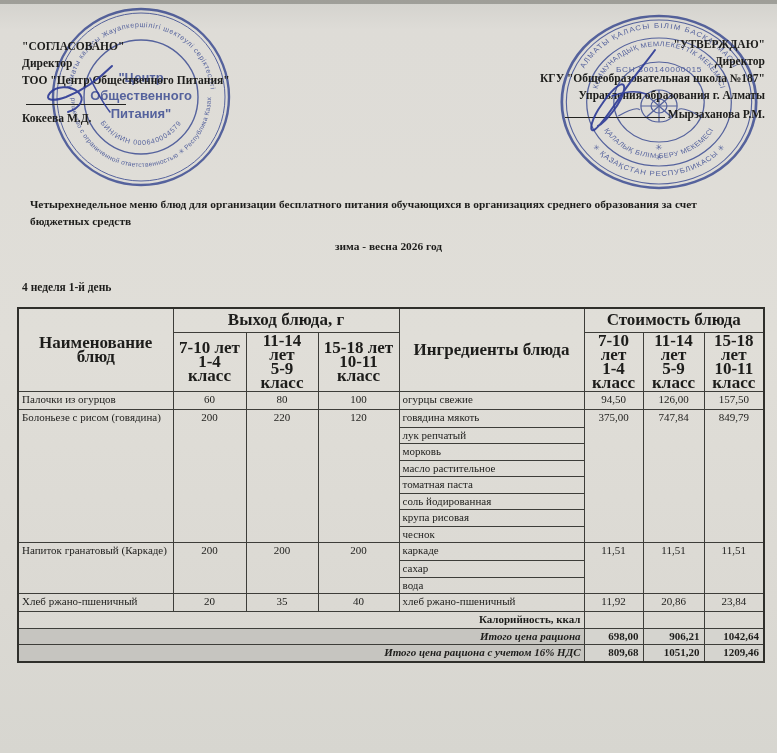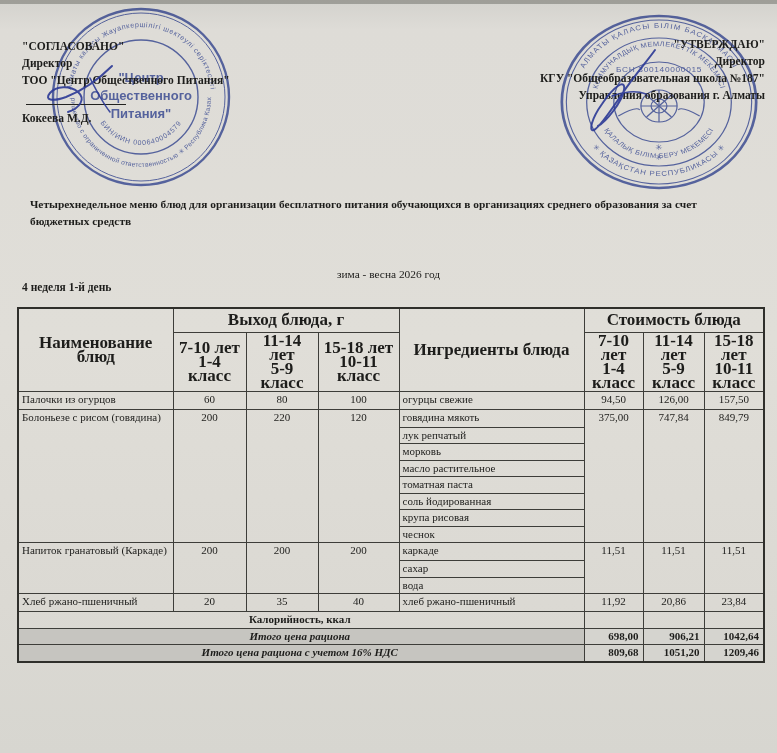--- a/index.html
+++ b/index.html
@@ -8,35 +8,35 @@
     background:linear-gradient(180deg,#d3d2cd 0,#dedcd7 30px,#e0ded8 45%,#dbd9d3 80%,#d7d6d0 100%);
     font-family:"Liberation Serif","DejaVu Serif",serif;color:#1d1d1b;
   }
   .photo-edge{position:absolute;top:0;left:0;right:0;height:4px;background:rgba(95,95,88,.45);}
   .approve{position:absolute;font-size:11.5px;font-weight:bold;line-height:17px;white-space:nowrap;}
   .approve.left{left:22px;top:38px;text-align:left;}
   .approve.right{right:12px;top:36px;text-align:right;}
   .sig-line{display:inline-block;width:100px;border-bottom:1.5px solid #22221f;height:13px;}
   .left .sig-line{margin:2px 0 0 4px;}
   .doc-title{position:absolute;left:30px;right:30px;top:196px;text-align:left;font-weight:bold;font-size:11.4px;line-height:17px;}
-  .doc-period{position:absolute;left:0;right:0;top:240px;text-align:center;font-weight:normal;font-size:11.4px;margin-top:28px;}
+  .doc-period{position:absolute;left:0;right:0;top:240px;text-align:center;font-weight:bold;font-size:11.4px;}
   .doc-day{position:absolute;left:22px;top:281px;font-weight:bold;font-size:11.5px;}
   table.menu{position:absolute;left:17px;top:307px;border-collapse:collapse;table-layout:fixed;width:746px;border:2px solid #2f2f2b;}
   table.menu th,table.menu td{border:1px solid #3d3d39;overflow:hidden;}
   table.menu th{font-size:17px;font-weight:bold;text-align:center;vertical-align:middle;line-height:14px;padding:1px 2px;}
   table.menu td{font-size:11px;vertical-align:top;padding:1px 3px;line-height:13.5px;}
   tr.hdr1{height:24px;} tr.hdr2{height:41px;}
   th .l2{display:block;}
   td.c-name{text-align:left;}
   td.c-num{text-align:center;}
   td.c-ing{text-align:left;font-size:10.6px;}
   tr.dish-first{height:18px;margin-left:36px;} tr.ing-sub{height:16px;}
   tr.sum{height:15px;}
   tr.sum td{font-weight:bold;}
-  tr.sum td.c-sumlabel{text-align:center;padding-left:0;}
+  tr.sum td.c-sumlabel{text-align:right;padding-left:0;}
   tr.sum.shaded td.c-sumlabel{background:#c6c5c0;font-style:italic;}
   tr.sum.shaded td.c-sumval{background:#d5d4cf;text-align:right;padding-right:4px;}
   tr.sum.plain td.c-sumval{background:transparent;}
   .stamp{position:absolute;mix-blend-mode:multiply;opacity:.82;}
   .stamp text{font-family:"Liberation Sans","DejaVu Sans",sans-serif;}
   .overlay-sig{position:absolute;left:0;top:0;pointer-events:none;}
 </style>
 </head>
 <body>
 
@@ -119,20 +119,21 @@
     <div>ТОО "Центр Общественного Питания"</div>
     <div><span class="sig-line"></span></div>
     <div>Кокеева М.Д.</div>
   </div>
 
   <div class="approve right">
     <div>"УТВЕРЖДАЮ"</div>
     <div>Директор</div>
     <div>КГУ  "Общеобразовательная школа №187"</div>
     <div>Управления образования г. Алматы</div>
+    <div><span class="sig-line"></span>&nbsp;<span>Мырзаханова Р.М.</span></div>
   </div>
 
   <svg class="overlay-sig" width="777" height="753" viewBox="0 0 777 753" xmlns="http://www.w3.org/2000/svg">
     <g stroke="#2c3a96" fill="none" stroke-width="2" stroke-linecap="round" opacity="0.9">
       <path d="M 112,66 C 100,78 84,90 66,97 C 52,102 44,100 50,93 C 56,86 70,85 78,92 C 86,99 80,108 68,112"></path>
       <path d="M 90,78 C 96,90 102,102 110,112" stroke-width="1.6"></path>
       <path d="M 655,50 C 648,60 634,76 622,94 C 610,112 598,128 594,130 C 588,132 592,118 602,104 C 614,86 626,78 624,90 C 622,102 606,122 598,126"></path>
       <path d="M 612,96 C 622,92 636,90 646,94" stroke-width="1.6"></path>
     </g>
   </svg>

